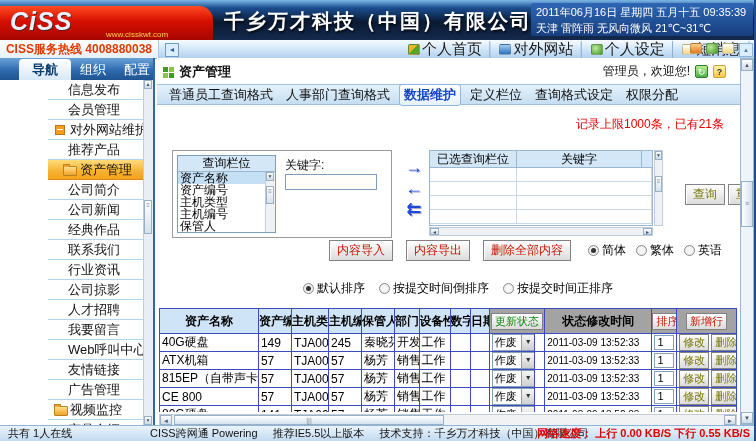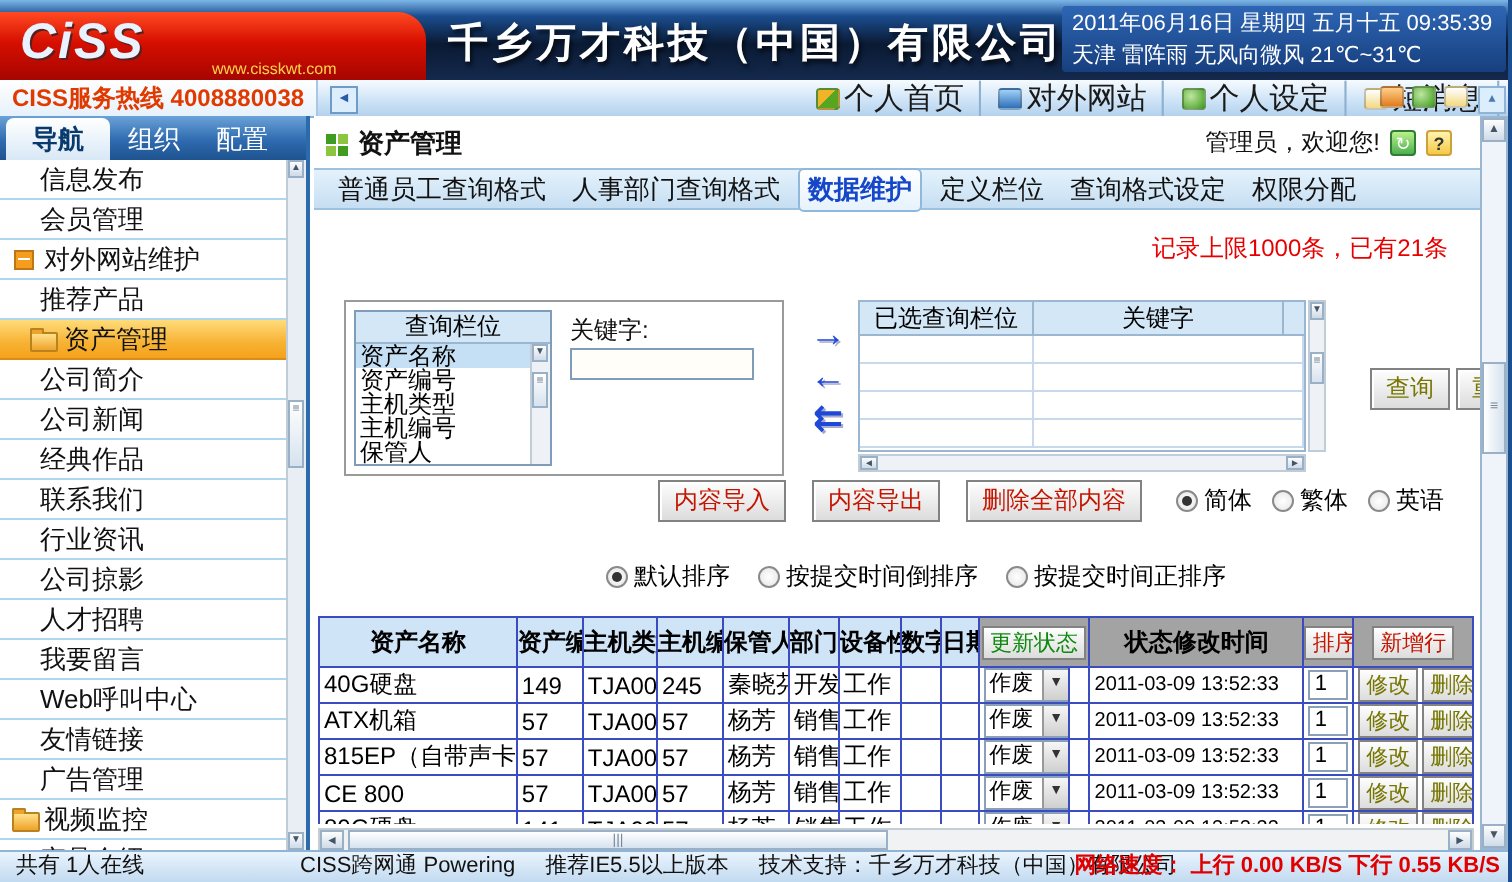--- a/index.html
+++ b/index.html
@@ -37,27 +37,27 @@
   .tbi-gear{background:radial-gradient(circle at 35% 35%,#bfe6a0,#3f9c1f);}
   .tbi-msg{background:linear-gradient(180deg,#ffffff,#f2d980);}
   .tbi-send{background:linear-gradient(180deg,#ffd08a,#e07b1f);}
   .tb-right{position:absolute;right:22px;top:3px;display:flex;gap:4px;}
   .tb-collapse{position:absolute;right:3px;top:3px;width:12px;height:12px;background:#dceefc;
     border:1px solid #8fb4d8;color:#4a7ab0;font-size:7px;line-height:11px;text-align:center;}
   
   .sidebar{position:absolute;left:0;top:58px;width:155px;height:367px;background:#fff;
     border-right:2px solid #2a6aad;box-sizing:border-box;overflow:hidden;}
   .side-tabs{height:22px;background:linear-gradient(180deg,#6aa2d8,#2f6bb0 55%,#1d538f);
-    display:flex;align-items:flex-end;padding-left:3px;box-sizing:border-box;}
+    display:flex;align-items:flex-end;padding-left:19px;box-sizing:border-box;}
   .side-tab{color:#fff;font-size:13px;padding:2px 9px 1px;cursor:default;white-space:nowrap;}
   .side-tab.active{background:linear-gradient(180deg,#ffffff,#d8e8f6);color:#083a6e;font-weight:bold;
     border-radius:4px 4px 0 0;padding:2px 13px 1px;}
   .side-list{position:absolute;left:0;top:22px;width:144px;bottom:0;overflow:hidden;}
   .side-item{height:19px;line-height:19px;border-bottom:1px solid #aed6ec;padding-left:20px;
-    font-size:13px;color:#111;position:relative;cursor:default;white-space:nowrap;}
+    font-size:13px;color:#111;position:relative;cursor:default;white-space:nowrap;margin-left:48px;}
   .side-item.haspad{padding-left:22px;}
   .side-item.sel{background:linear-gradient(180deg,#ffdc7a,#f7b233 60%,#f5a21d);
     border-bottom:1px solid #d98f17;padding-left:32px;}
   .icon-collapse{position:absolute;left:7px;top:5px;width:8px;height:8px;background:#f59d1f;border:1px solid #c07612;}
   .icon-collapse::before{content:"";position:absolute;left:1px;right:1px;top:3px;height:1px;background:#fff;}
   .icon-folder{position:absolute;left:6px;top:6px;width:12px;height:8px;
     background:linear-gradient(#ffe08a,#f0a32a);border:1px solid #b8821e;border-radius:1px;}
   .icon-folder::before{content:"";position:absolute;top:-3px;left:-1px;width:5px;height:2px;
     background:#f0a32a;border:1px solid #b8821e;border-bottom:none;border-radius:1px 1px 0 0;}
   .side-item.sel .icon-folder{left:15px;}

